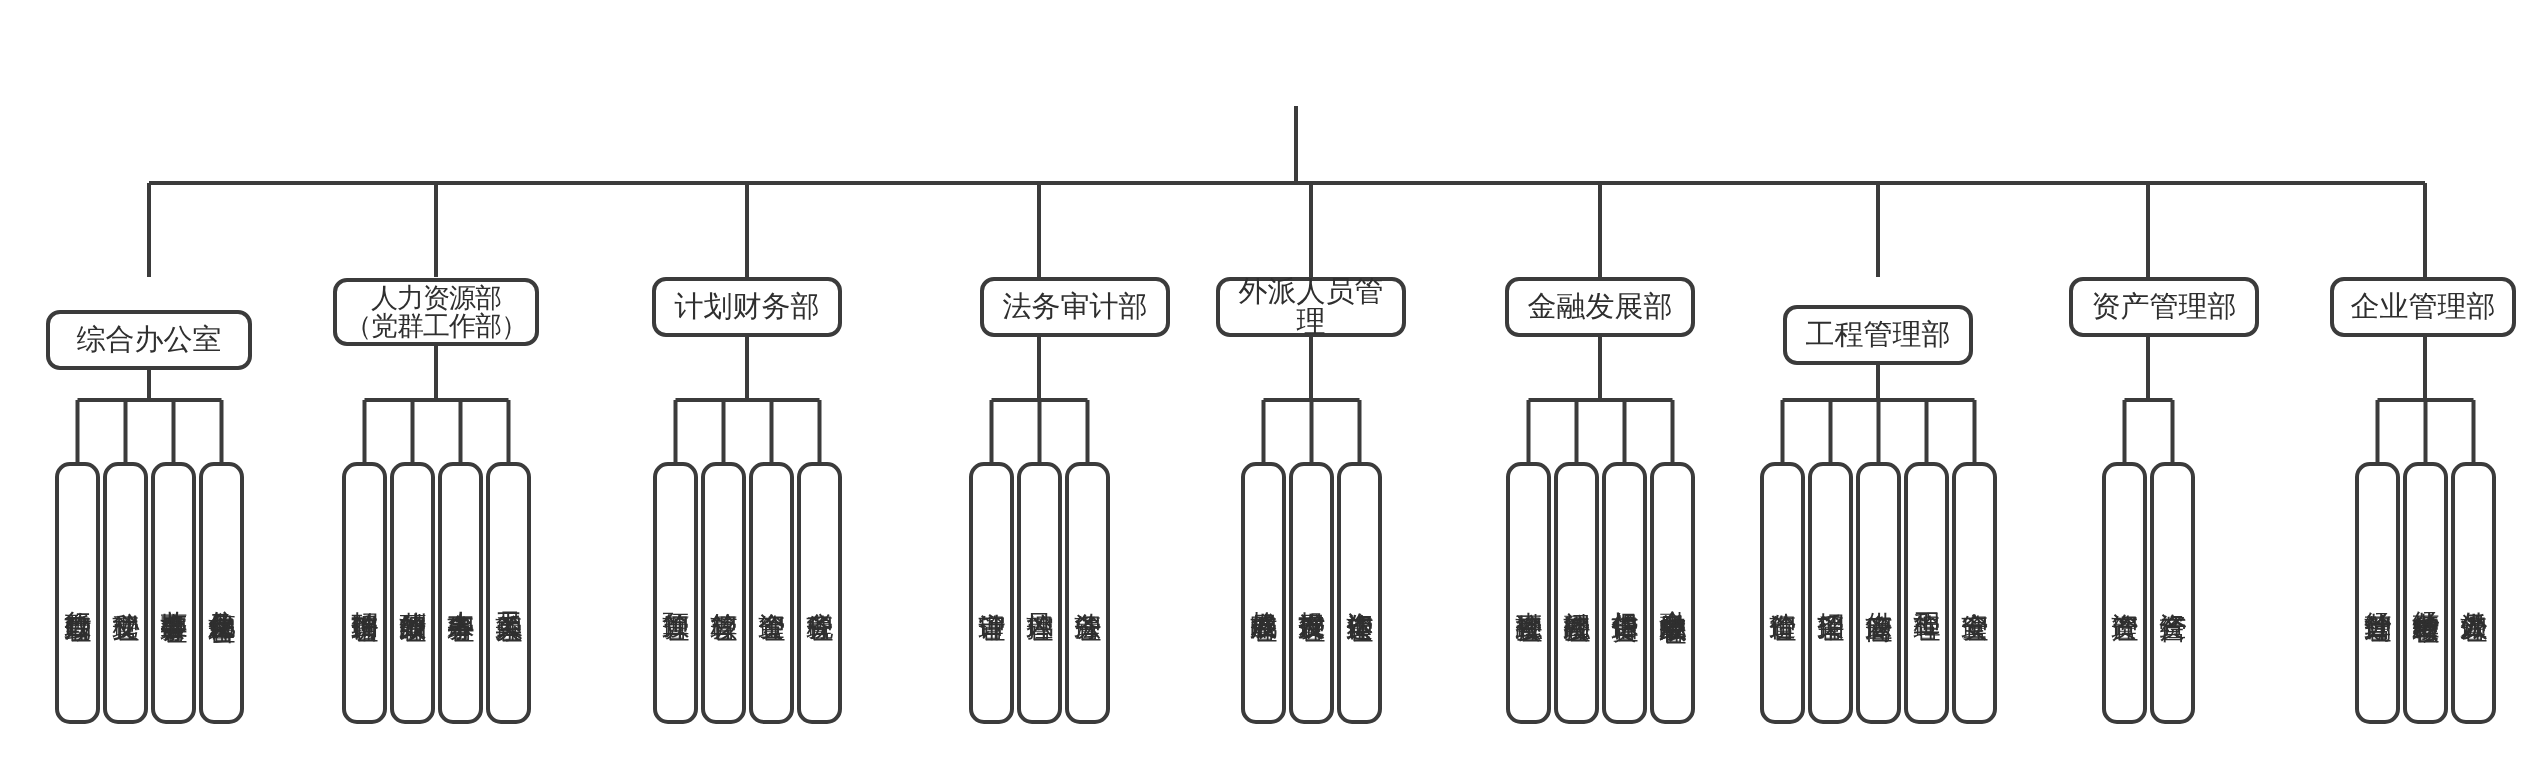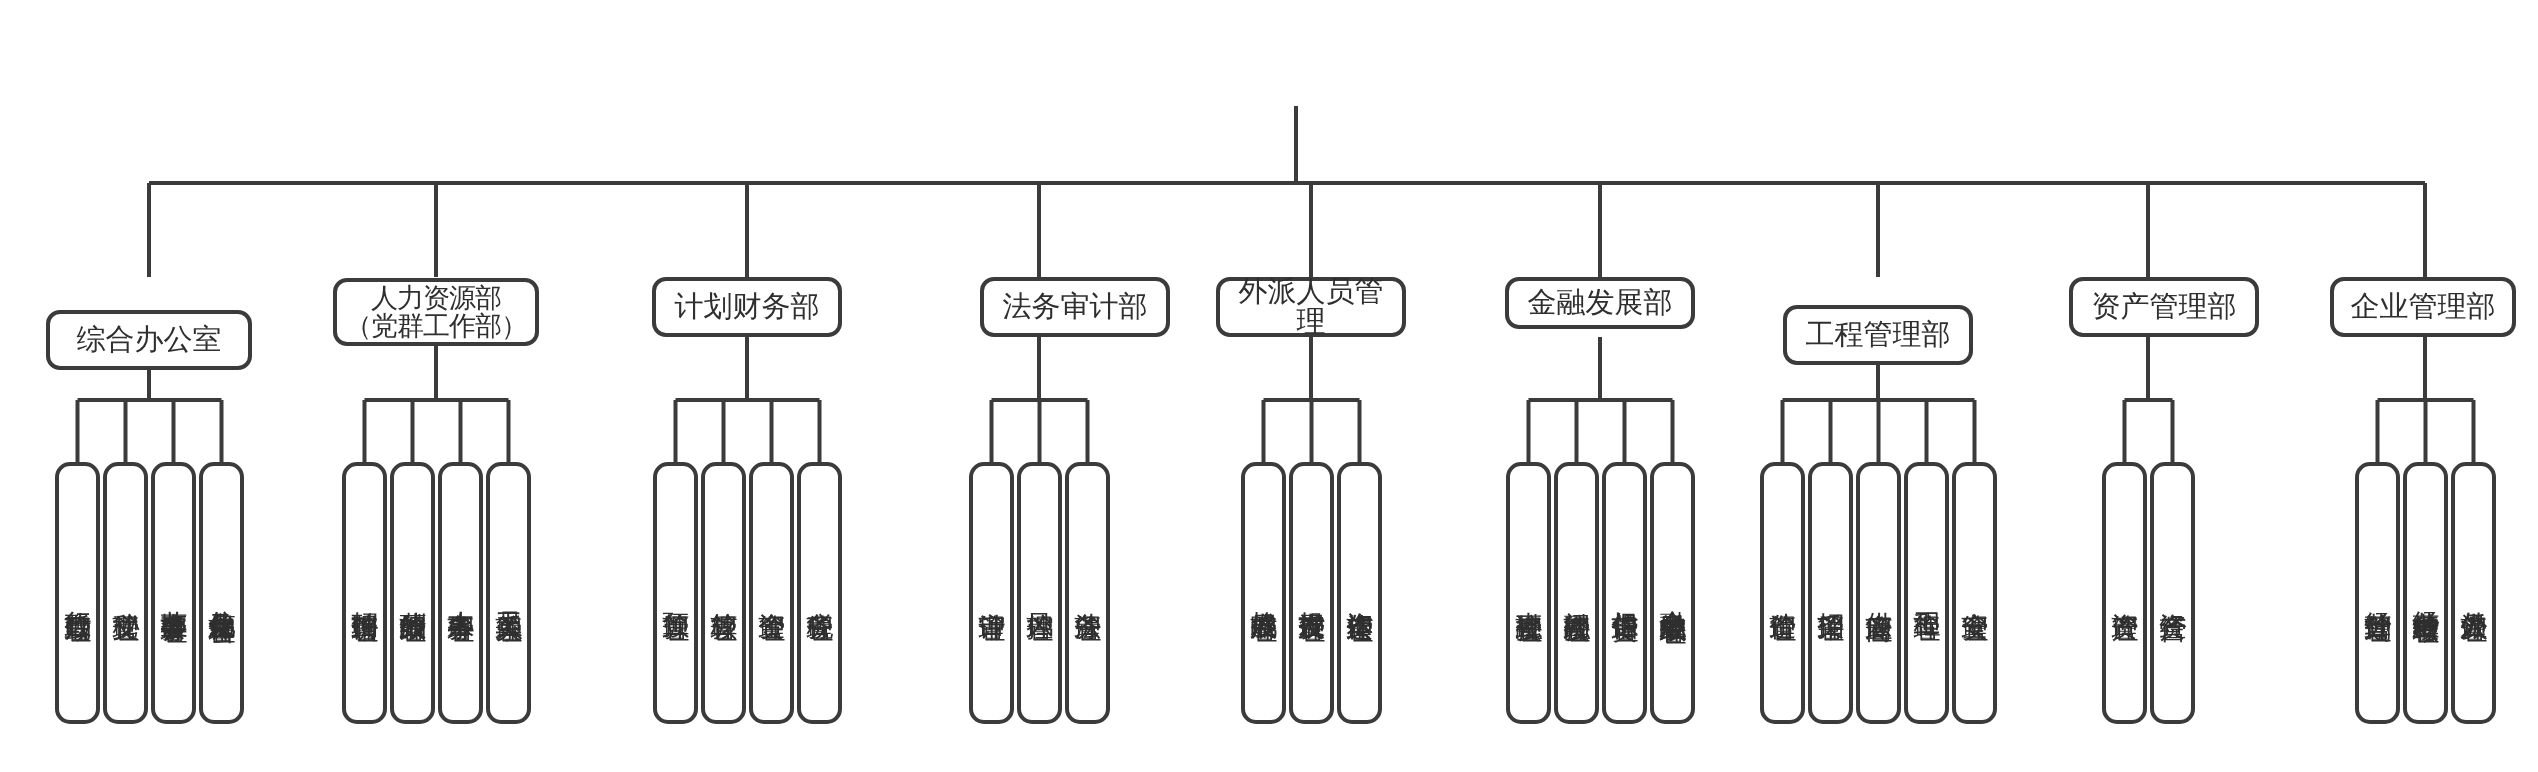--- a/index.html
+++ b/index.html
@@ -162,21 +162,21 @@
     </svg>
 
 
   <div id="dept-layer">
       <div class="node dept-node" style="left: 46px; top: 277px; width: 206px; height: 60px; margin-top: 33px;"><span>综合办公室</span></div>
       <div class="node dept-node two-line" style="left: 333px; top: 278px; width: 206px; height: 68px;"><span>人力资源部
 （党群工作部）</span></div>
       <div class="node dept-node" style="left: 652px; top: 277px; width: 190px; height: 60px;"><span>计划财务部</span></div>
       <div class="node dept-node" style="left: 944px; top: 277px; width: 190px; height: 60px; margin-left: 36px;"><span>法务审计部</span></div>
       <div class="node dept-node" style="left: 1216px; top: 277px; width: 190px; height: 60px;"><span>外派人员管理</span></div>
-      <div class="node dept-node" style="left: 1505px; top: 277px; width: 190px; height: 52px;"><span>金融发展部</span></div>
+      <div class="node dept-node" style="left: 1505px; top: 277px; width: 190px; height: 60px;"><span>金融发展部</span></div>
       <div class="node dept-node" style="left: 1783px; top: 277px; width: 190px; height: 60px; margin-top: 28px;"><span>工程管理部</span></div>
       <div class="node dept-node" style="left: 2053px; top: 277px; width: 190px; height: 60px; margin-left: 16px;"><span>资产管理部</span></div>
       <div class="node dept-node" style="left: 2330px; top: 277px; width: 186px; height: 60px;"><span>企业管理部</span></div>
     </div>
   <div id="leaf-layer">
       <div class="node leaf-node" style="left: 55px; top: 462px; width: 45px; height: 262px;">
         <span class="leaf-label">行政后勤管理</span>
       </div>
       <div class="node leaf-node" style="left: 103px; top: 462px; width: 45px; height: 262px;">
         <span class="leaf-label">文秘管理</span>

